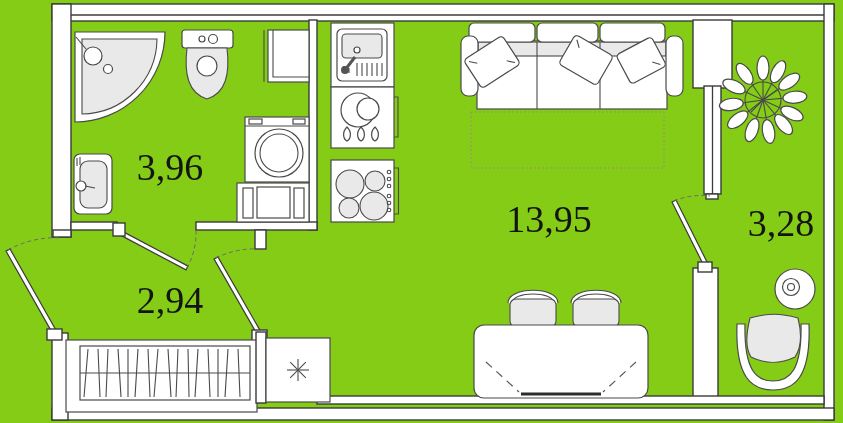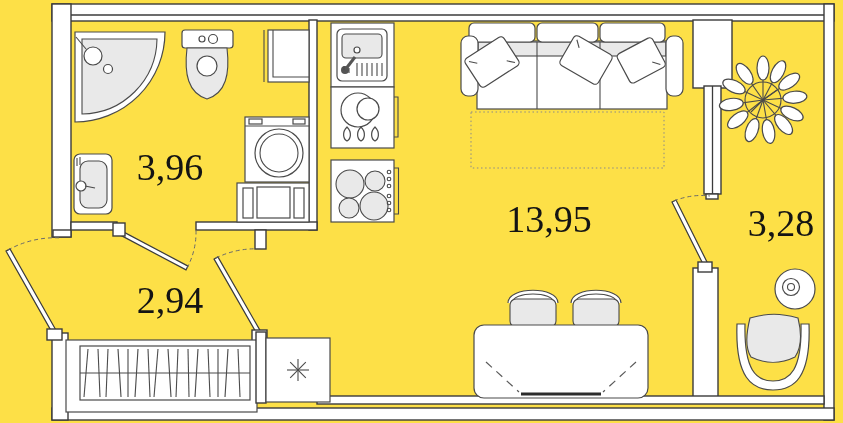--- a/index.html
+++ b/index.html
@@ -1,16 +1,16 @@
 <!DOCTYPE html>
 <html><head>
 <meta charset="utf-8">
 <style>
   html,body{margin:0;padding:0;background:#fff;}
-  .plan-wrap{position:relative;width:843px;height:423px;background:#fde047;overflow:hidden;
+  .plan-wrap{position:relative;width:843px;height:423px;background:#84cc16;overflow:hidden;
              font-family:"Liberation Serif", serif;}
   svg{display:block;}
   .wall{fill:#ffffff;stroke:#3b3b3b;stroke-width:1.4;}
   .fx{fill:#ffffff;stroke:#4a4a4a;stroke-width:1.2;}
   .fxg{fill:#e9e9e9;stroke:#4a4a4a;stroke-width:1.1;}
   .ln{fill:none;stroke:#4a4a4a;stroke-width:1.1;}
   .lnb{fill:none;stroke:#3b3b3b;stroke-width:1.3;}
   .dash{fill:none;stroke:#6a6a6a;stroke-width:1;stroke-dasharray:4 3;}
   .dots{fill:none;stroke:#8a8a8a;stroke-width:1;stroke-dasharray:1.5 2.6;}
   .tdash{fill:none;stroke:#5a5a5a;stroke-width:1.2;stroke-dasharray:8 6;}

